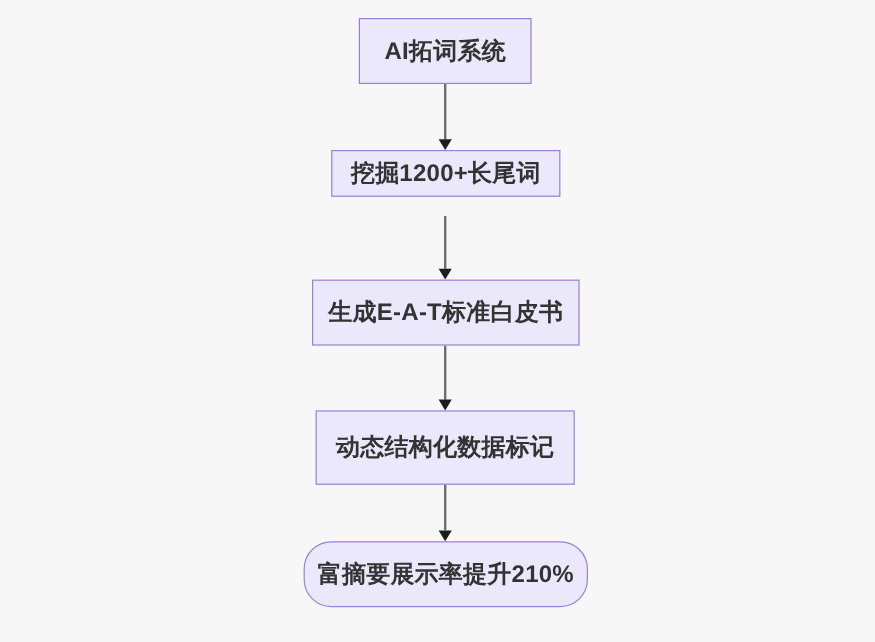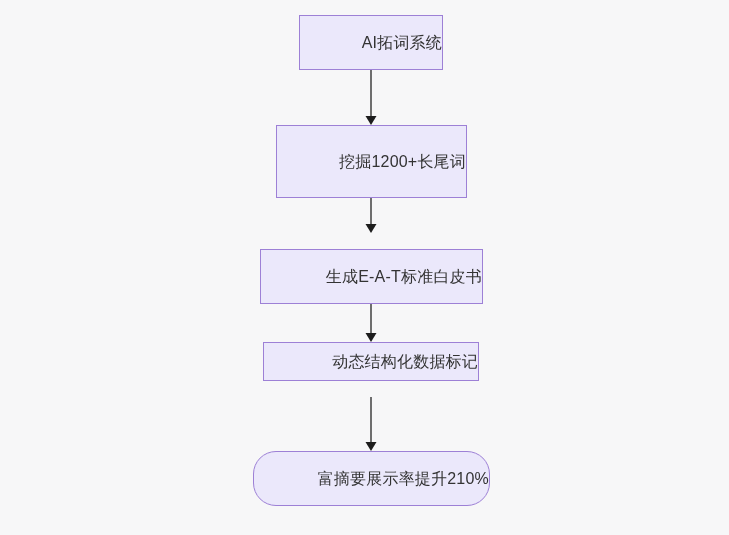--- a/index.html
+++ b/index.html
@@ -19,24 +19,24 @@
     height: 535px;
   }
   .node {
     position: absolute;
     box-sizing: border-box;
     background: #ebe8fb;
     border: 1.5px solid #9d80d6;
     border-radius: 0px;
     display: flex;
     align-items: center;
-    justify-content: flex-end;
+    justify-content: center;
     color: #333333;
-    font-size: 16px;
-    font-weight: 400;
+    font-size: 20px;
+    font-weight: 700;
     line-height: 1;
     letter-spacing: 0.2px;
     white-space: nowrap;
     user-select: none;
   }
   .node-label {
     display: block;
     text-align: center;
   }
   .edge-layer {
@@ -79,27 +79,27 @@
           <line class="edge-line" x1="371" y1="397" x2="371" y2="442" stroke="#6e6e6e"></line>
           <polygon class="edge-head" points="365.5,442 376.5,442 371,451" fill="#1d1d1d"></polygon>
         </g>
       </g>
   </svg>
 
   <div id="nodes">
       <div class="node" style="left: 299px; top: 15px; width: 144px; height: 55px; background: rgb(235, 232, 251); border-color: rgb(157, 128, 214); color: rgb(51, 51, 51);">
         <span class="node-label">AI拓词系统</span>
       </div>
-      <div class="node" style="left: 276px; top: 125px; width: 191px; height: 73px; background: rgb(235, 232, 251); border-color: rgb(157, 128, 214); color: rgb(51, 51, 51);">
+      <div class="node" style="left: 276px; top: 125px; width: 191px; height: 39px; background: rgb(235, 232, 251); border-color: rgb(157, 128, 214); color: rgb(51, 51, 51);">
         <span class="node-label">挖掘1200+长尾词</span>
       </div>
-      <div class="node" style="left: 260px; top: 233px; width: 223px; height: 55px; background: rgb(235, 232, 251); border-color: rgb(157, 128, 214); color: rgb(51, 51, 51); margin-top: 16px;">
+      <div class="node" style="left: 260px; top: 233px; width: 223px; height: 55px; background: rgb(235, 232, 251); border-color: rgb(157, 128, 214); color: rgb(51, 51, 51);">
         <span class="node-label">生成E-A-T标准白皮书</span>
       </div>
-      <div class="node" style="left: 263px; top: 342px; width: 216px; height: 39px; background: rgb(235, 232, 251); border-color: rgb(157, 128, 214); color: rgb(51, 51, 51);">
+      <div class="node" style="left: 263px; top: 342px; width: 216px; height: 62px; background: rgb(235, 232, 251); border-color: rgb(157, 128, 214); color: rgb(51, 51, 51);">
         <span class="node-label">动态结构化数据标记</span>
       </div>
       <div class="node" style="left: 253px; top: 451px; width: 237px; height: 55px; background: rgb(235, 232, 251); border-color: rgb(157, 128, 214); color: rgb(51, 51, 51); border-radius: 23px;">
         <span class="node-label">富摘要展示率提升210%</span>
       </div>
     </div>
 
 </div>
 
 </body></html>

